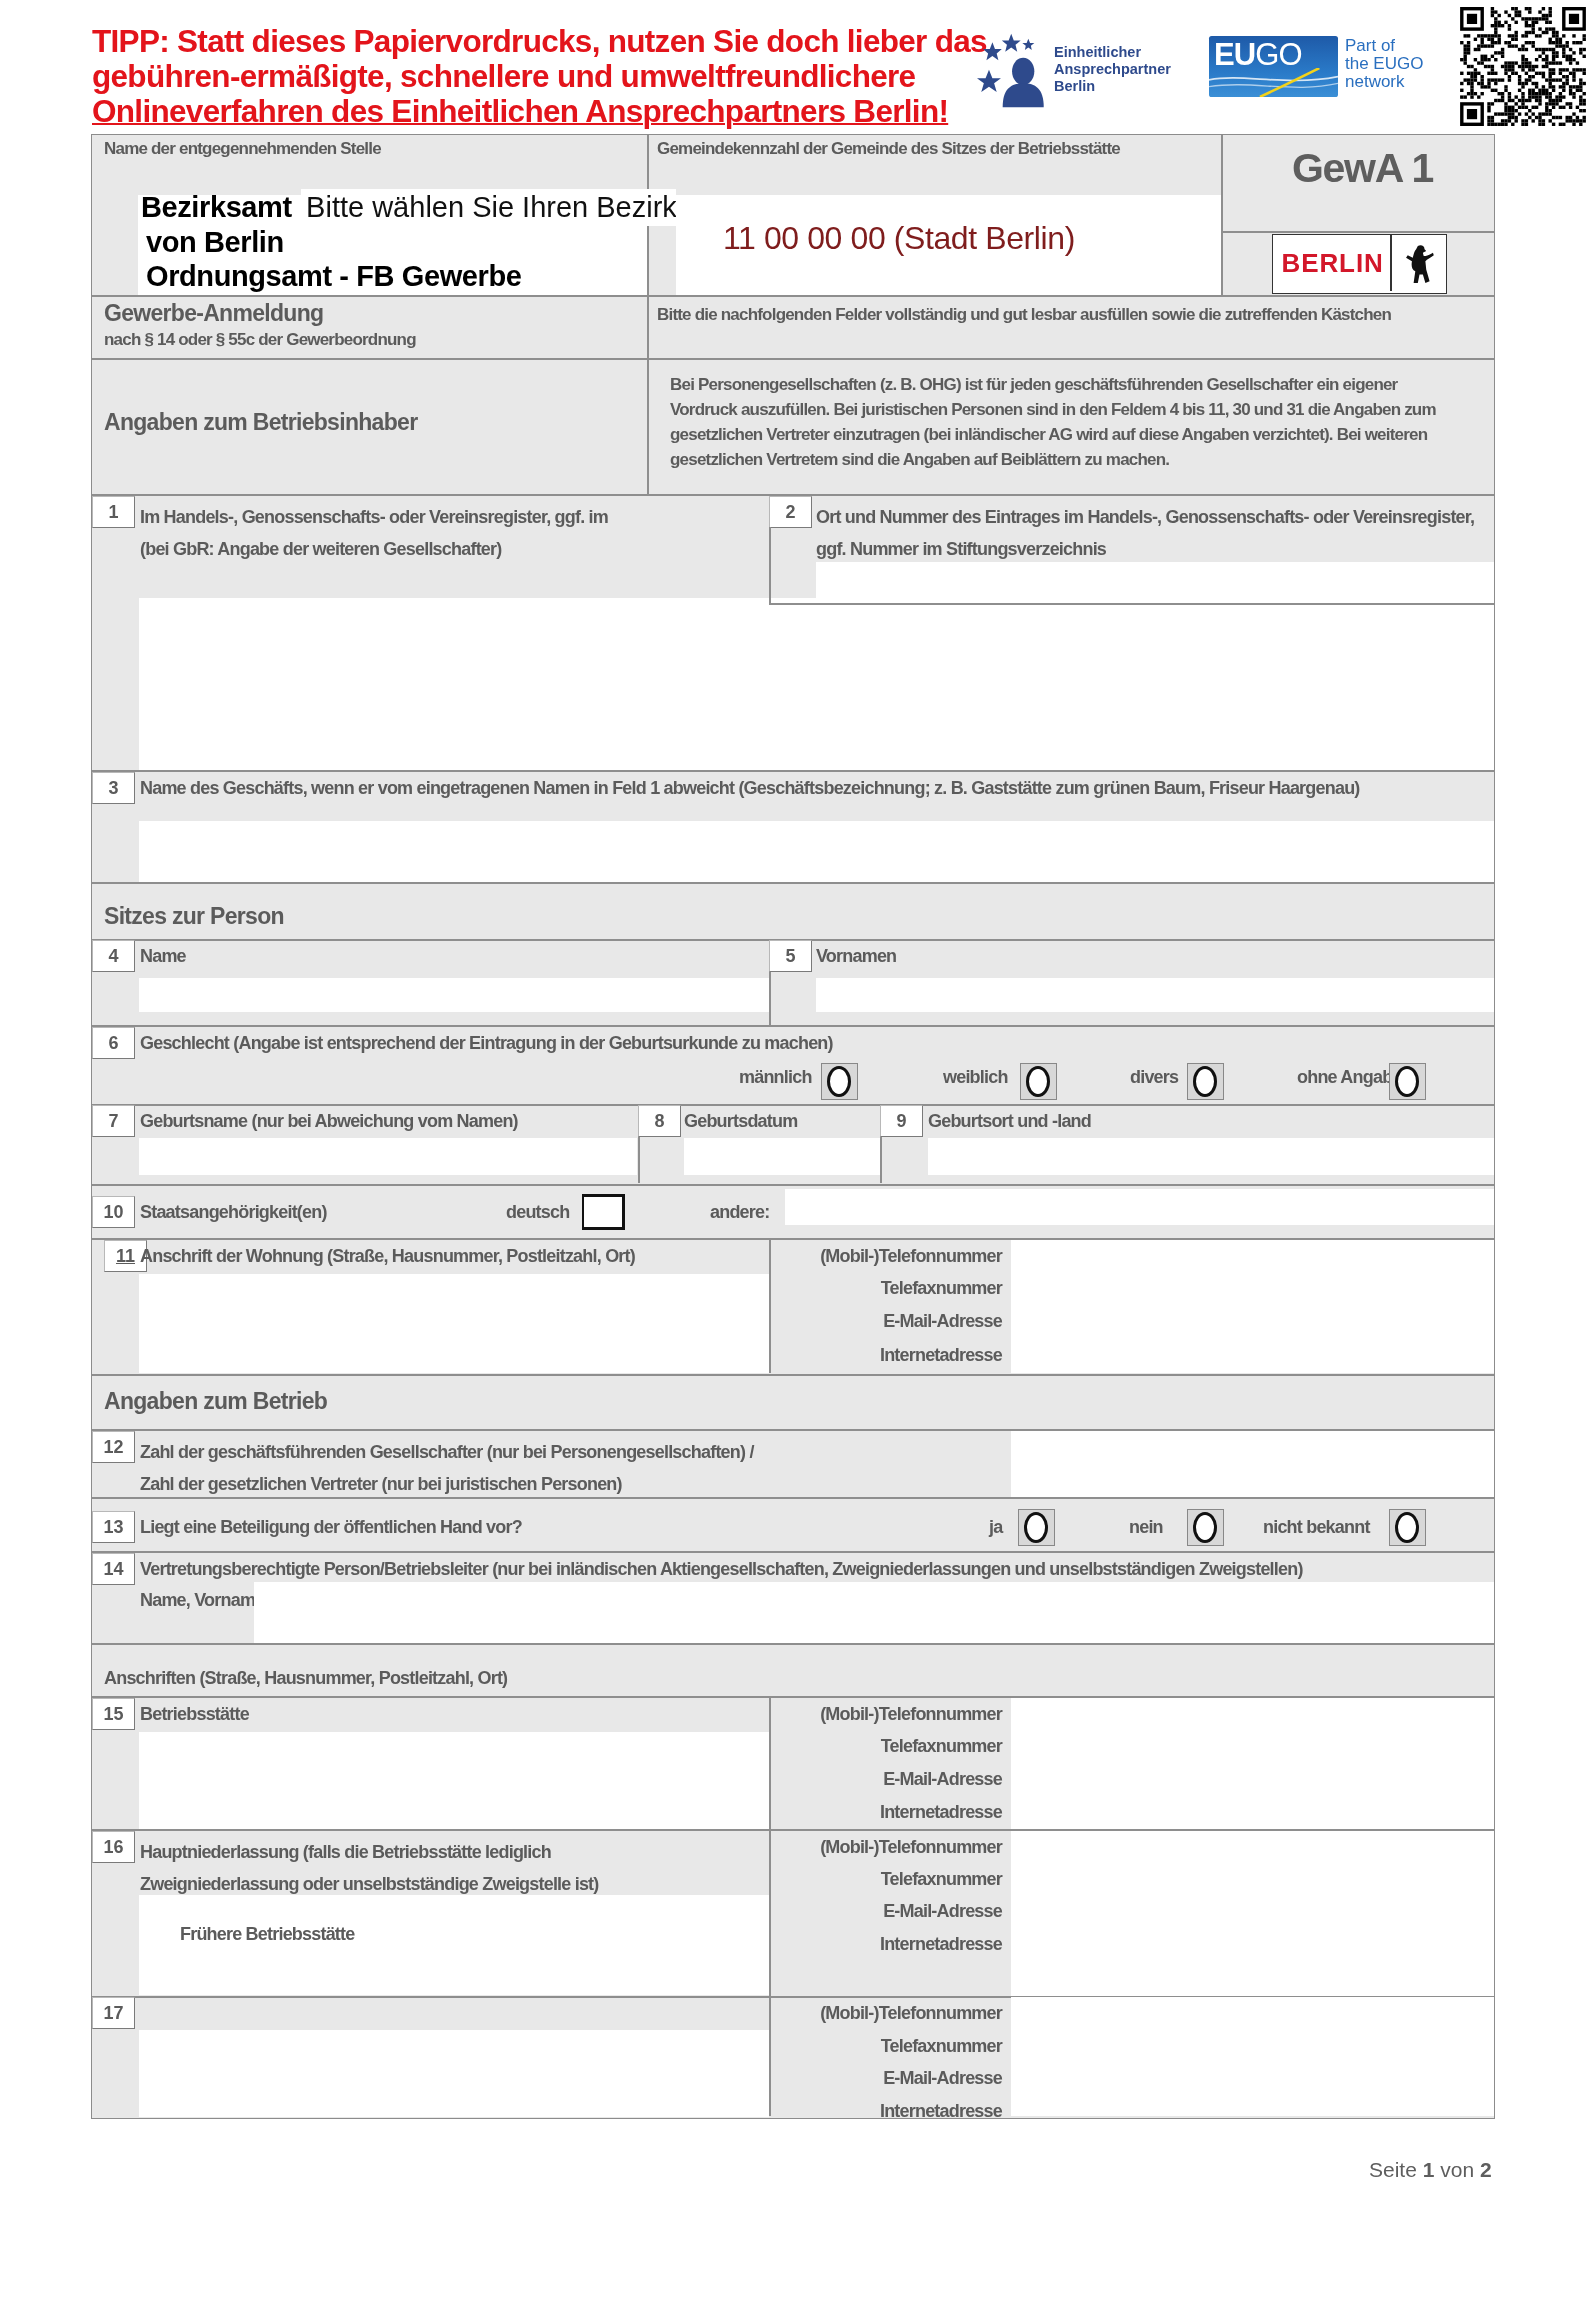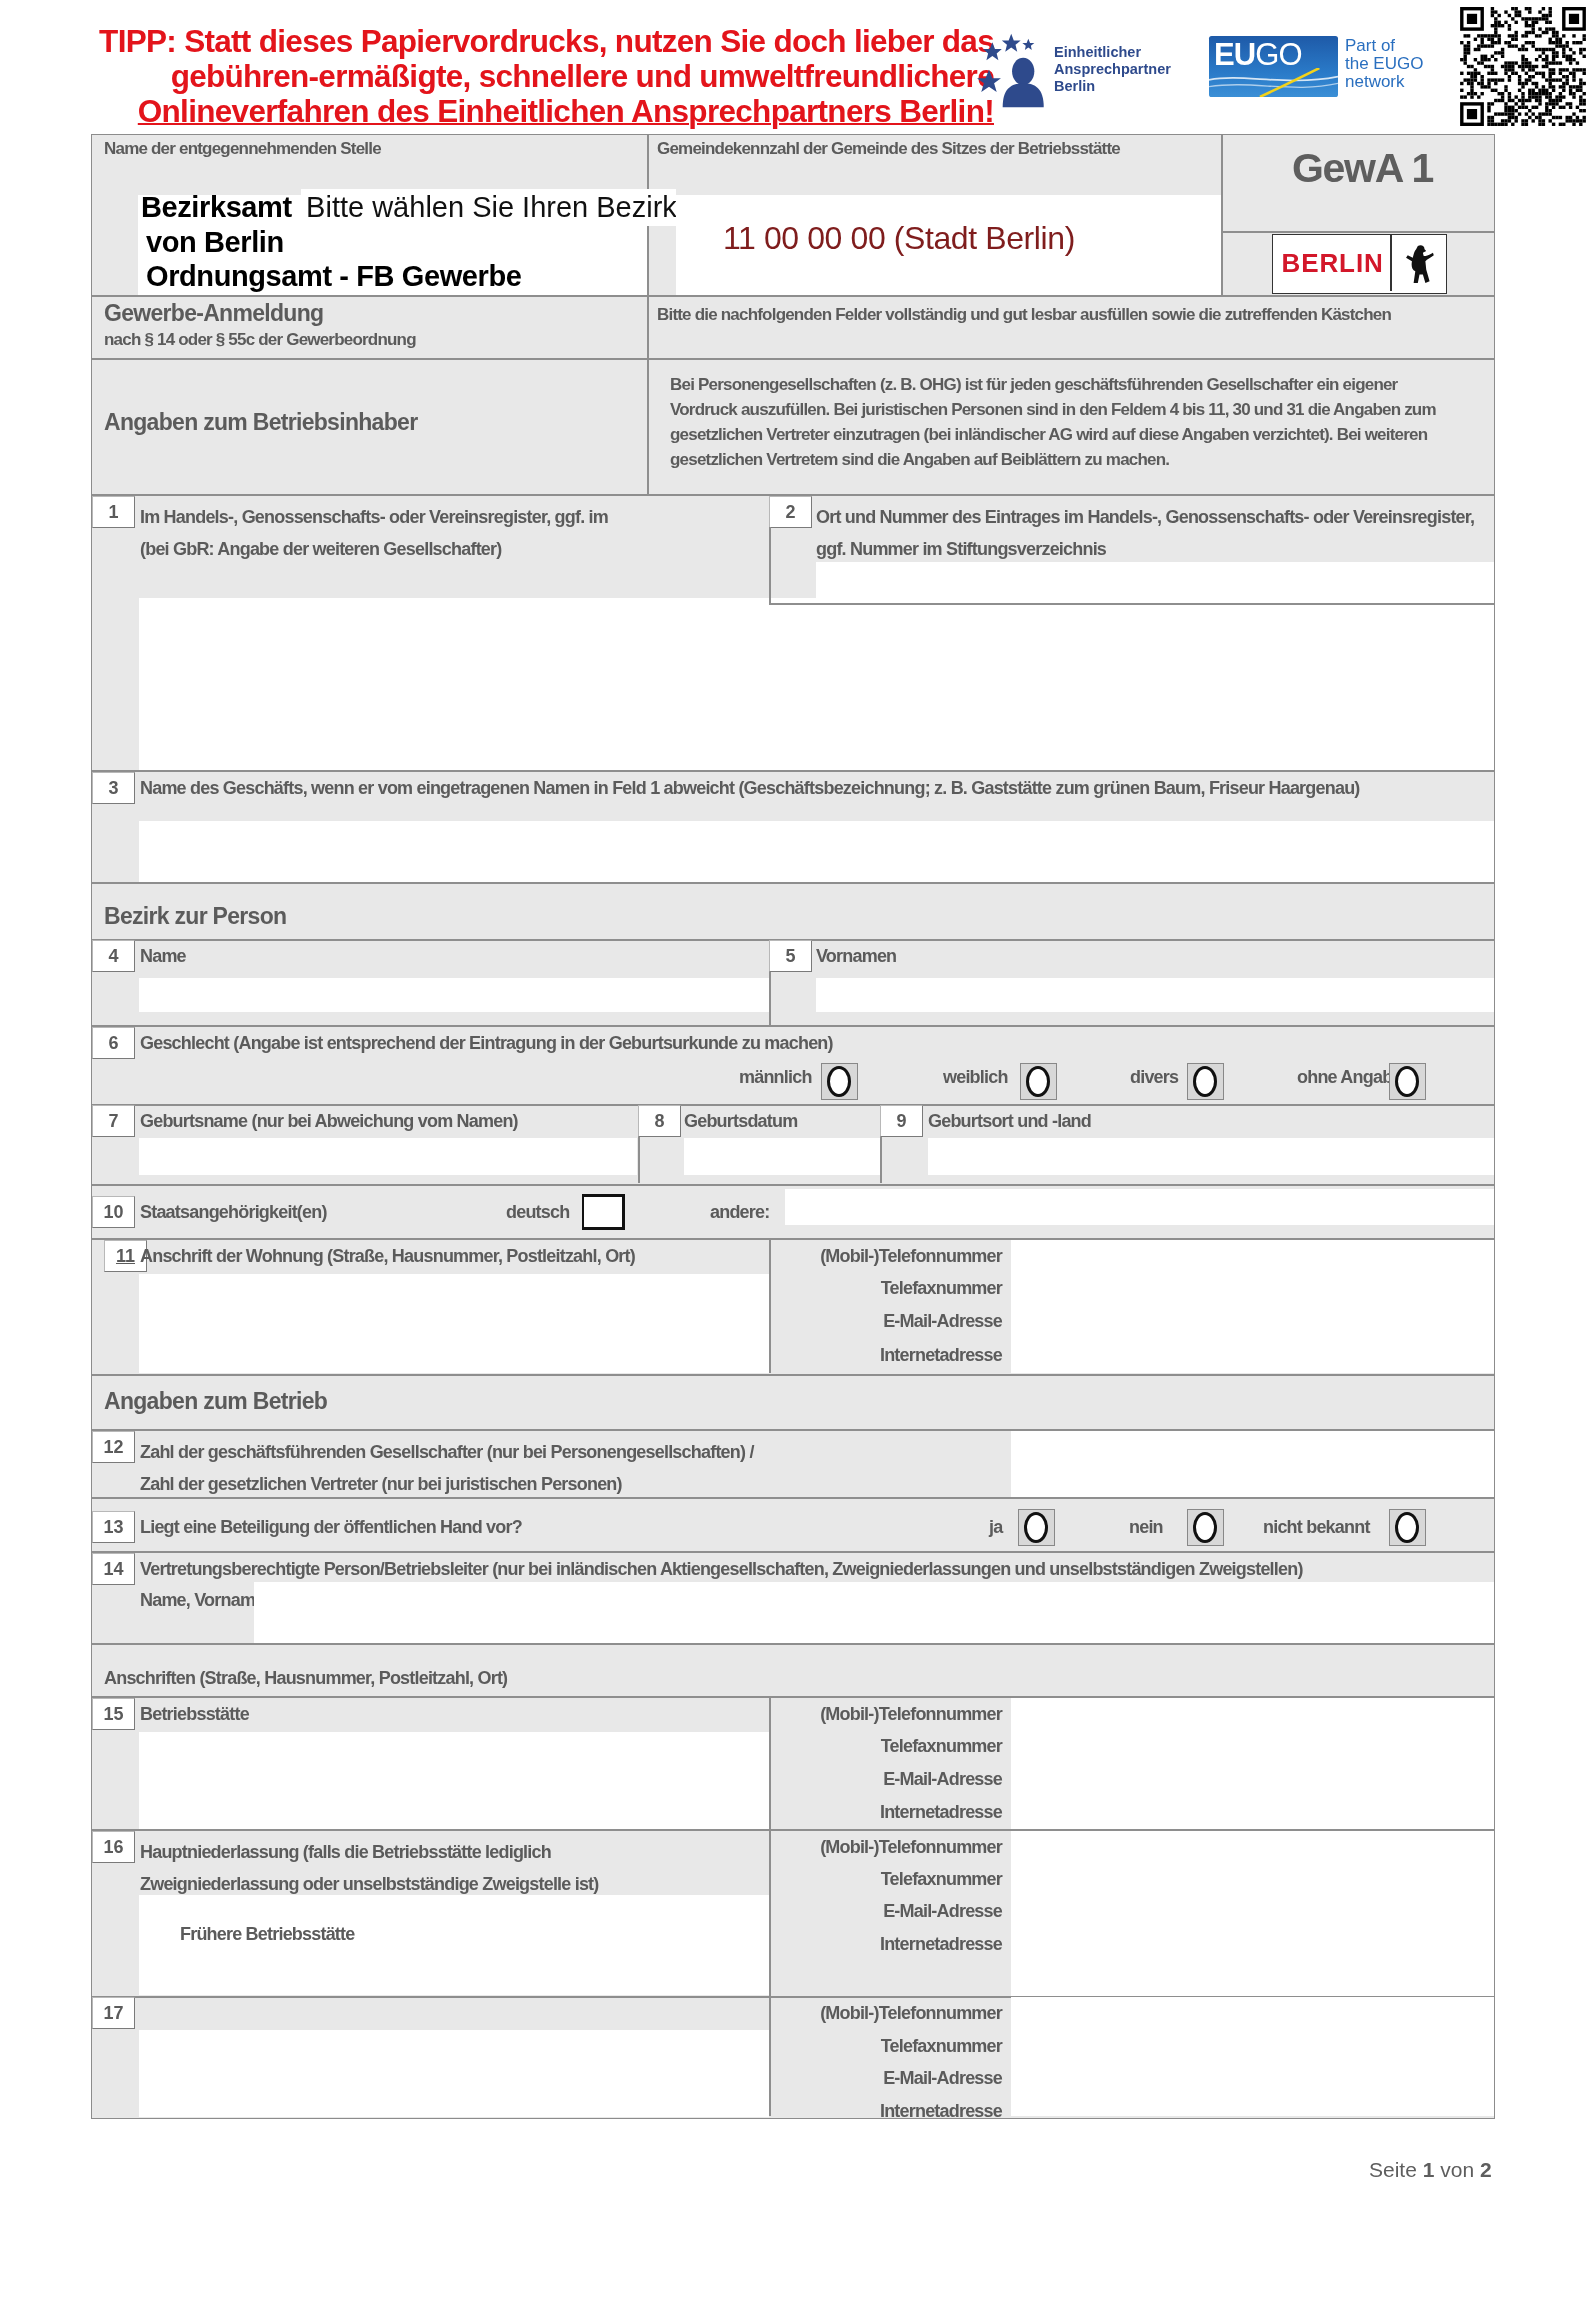--- a/index.html
+++ b/index.html
@@ -1,21 +1,21 @@
 <!DOCTYPE html>
 <html style="font-size:13.6px"><head>
 <meta charset="utf-8">
 <style>
   * { box-sizing: border-box; margin: 0; padding: 0; }
   html, body { width: 1593px; height: 2319px; background: #ffffff; overflow: hidden; }
   body { position: relative; font-family: "Liberation Sans", sans-serif; color: #5a5a5a; }
   .abs { position: absolute; }
 
   
-  .tip { left: 92px; top: 24px; width: 902px; color: #e3141b; font-weight: bold; font-size: 31.5px; line-height: 35px; letter-spacing: -0.7px; text-align: right; }
+  .tip { left: 92px; top: 24px; width: 902px; color: #e3141b; font-weight: bold; font-size: 31.5px; line-height: 35px; letter-spacing: -0.7px; }
   .eap-text { left: 1054px; top: 44px; color: #2e4a8c; font-weight: bold; font-size: 14.5px; line-height: 17px; }
   .eugo-box { left: 1209px; top: 36px; width: 129px; height: 61px; background: linear-gradient(180deg,#1e5aa8 0%, #2a7ac8 60%, #3b8fd6 100%); border-radius: 2.6px; overflow: hidden; }
   .eugo-box .eugo-word { position: absolute; left: 5.1px; top: 1.7px; color: #fff; font-size: 31px; line-height: 34px; letter-spacing: -0.9px; }
   .eugo-box .eugo-word b { font-weight: bold; }
   .eugo-side { left: 1345px; top: 37px; color: #2a6fbf; font-size: 17px; line-height: 18px; }
   .qr { left: 1460px; top: 6.8px; width: 126px; height: 119px; }
 
   
   .form { left: 91px; top: 134px; width: 1404px; height: 1983px; border: 1.7px solid #8c8c8c; background: #e8e8e8; }
   .hline { position: absolute; height: 1.7px; background: #8e8e8e; }
@@ -655,21 +655,21 @@
   <div class="vline" style="left:677px;top:392px;height:78px;"></div>
   <div class="white" style="left:724px;top:427px;width:678px;height:41px;"></div>
   <div class="hline" style="left:677px;top:468px;width:725px;"></div>
 
   <div class="hline" style="left:0;top:635px;width:1402px;"></div>
   <div class="num" style="left:0;top:637px;">3</div>
   <div class="lbl" style="left:48px;top:642px;">Name des Geschäfts, wenn er vom eingetragenen Namen in Feld 1 abweicht (Geschäftsbezeichnung; z. B. Gaststätte zum grünen Baum, Friseur Haargenau)</div>
   <div class="white" style="left:47px;top:686px;width:1355px;height:61px;"></div>
 
   <div class="hline" style="left:0;top:747px;width:1402px;"></div>
-  <div class="lbl big" style="left:12px;top:768px;">Bezirk zur Person</div>
+  <div class="lbl big" style="left:12px;top:768px;">Sitzes zur Person</div>
 
   <div class="hline" style="left:0;top:804px;width:1402px;"></div>
   <div class="num" style="left:0;top:805px;">4</div>
   <div class="lbl" style="left:48px;top:810px;">Name</div>
   <div class="white" style="left:47px;top:843px;width:630px;height:34px;"></div>
   <div class="vline" style="left:677px;top:805px;height:85px;"></div>
   <div class="num" style="left:677px;top:805px;">5</div>
   <div class="lbl" style="left:724px;top:810px;">Vornamen</div>
   <div class="white" style="left:724px;top:843px;width:678px;height:34px;"></div>
 

